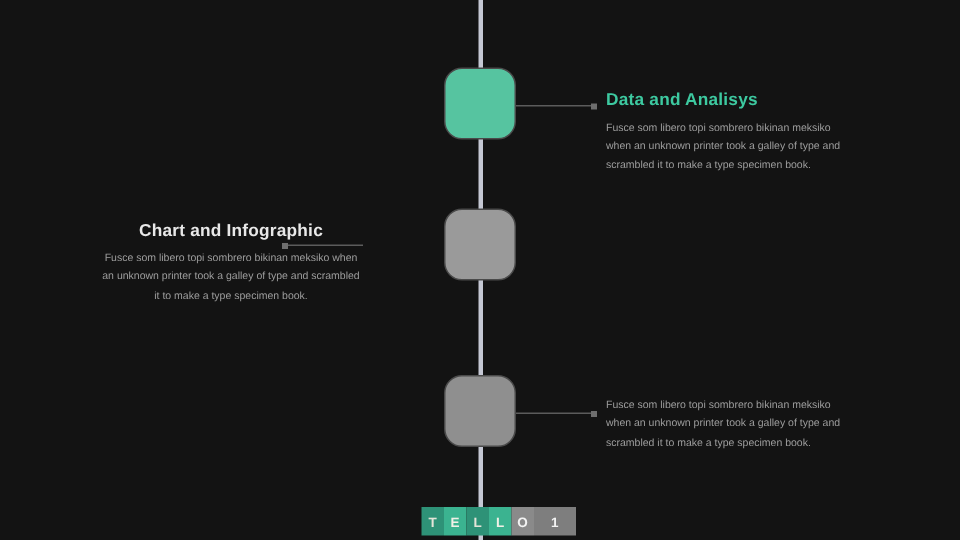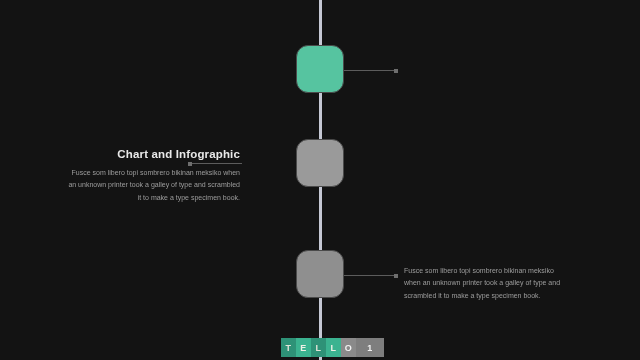--- a/index.html
+++ b/index.html
@@ -68,21 +68,21 @@
   .conn-1 { top: 70px; }
   .conn-2 { top: 163px; }
   .conn-3 { top: 275px; }
 
   
   .block {
     position: absolute;
     width: 168px;
   }
   .block.right { left: 404px; text-align: left; }
-  .block.left  { left: 68px;  text-align: right; width: 172px; }
+  .block.left  { left: 68px;  text-align: center; width: 172px; }
 
   .block-1 { top: 61px; }
   .block-2 { top: 148px; }
   .block-3 { top: 265px; }
 
   .block h2 {
     margin: 0 0 7px 0;
     font-size: 11.5px;
     font-weight: bold;
     letter-spacing: 0.15px;
@@ -135,20 +135,24 @@
   <div class="connector conn-right conn-1">
     <span class="dot"></span>
   </div>
   <div class="connector conn-left conn-2">
     <span class="dot"></span>
   </div>
   <div class="connector conn-right conn-3">
     <span class="dot"></span>
   </div>
 
+  <div class="block right block-1">
+    <h2 class="heading-teal">Data and Analisys</h2>
+    <p>Fusce som libero topi sombrero bikinan meksiko when an unknown printer took a galley of type and scrambled it to make a type specimen book.</p>
+  </div>
 
   <div class="block left block-2">
     <h2 class="heading-white">Chart and Infographic</h2>
     <p>Fusce som libero topi sombrero bikinan meksiko when an unknown printer took a galley of type and scrambled it to make a type specimen book.</p>
   </div>
 
   <div class="block right block-3">
     <p>Fusce som libero topi sombrero bikinan meksiko when an unknown printer took a galley of type and scrambled it to make a type specimen book.</p>
   </div>
 

